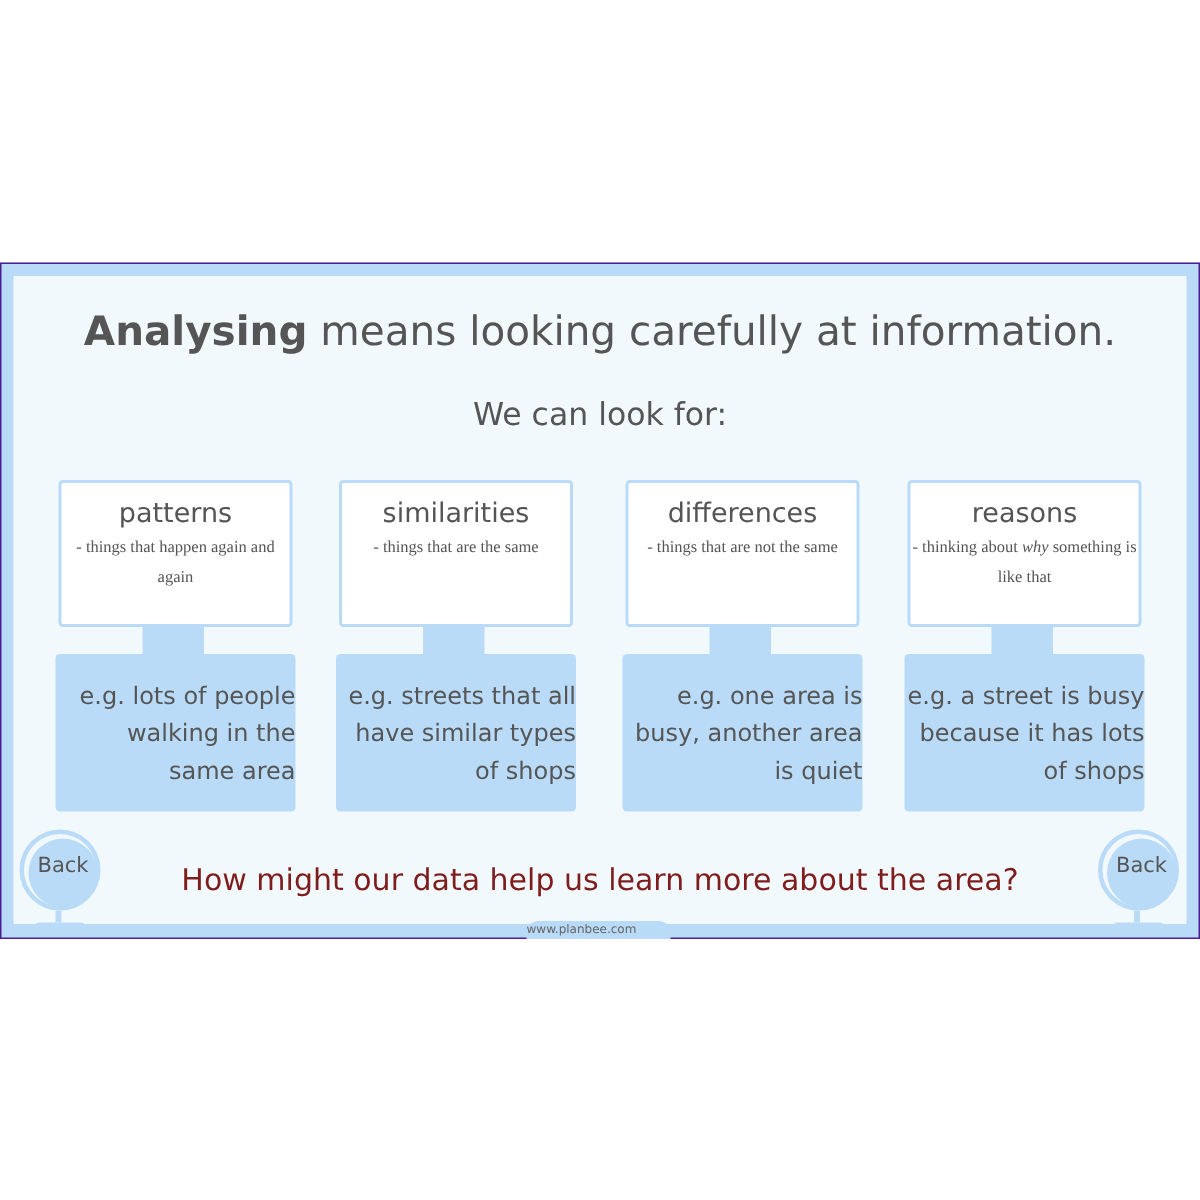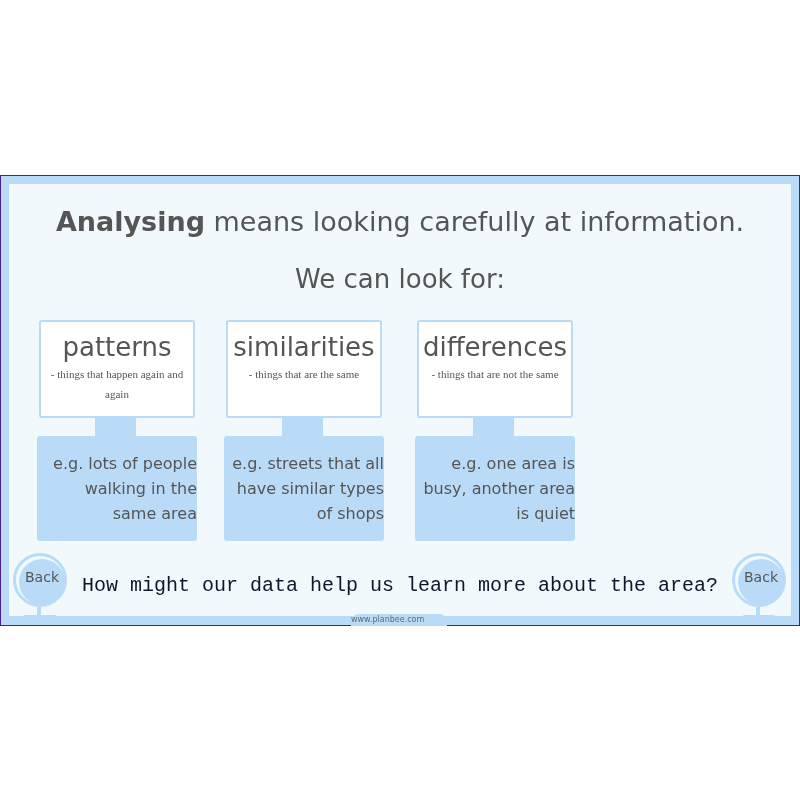--- a/index.html
+++ b/index.html
@@ -1,28 +1,28 @@
 <!DOCTYPE html>
 <html><head>
 <meta charset="utf-8">
 <style>
   html,body{margin:0;padding:0;background:#ffffff;}
   body{width:800px;height:800px;position:relative;overflow:hidden;font-family:"DejaVu Sans","Liberation Sans",sans-serif;color:#555555;}
   .slide{position:absolute;left:0;top:175px;width:798px;height:449px;border:1px solid #4c1d95;background:#b9dbf7;}
   .inner{position:absolute;left:8px;top:8px;right:8px;bottom:9px;background:#f1f9fd;}
   .title{position:absolute;left:0;right:0;top:22px;text-align:center;font-size:27px;color:#555;}
   .title b{font-weight:bold;}
-  .subtitle{position:absolute;left:0;right:0;top:80px;text-align:center;font-size:26px;color:#555;}
+  .subtitle{position:absolute;left:0;right:0;top:80px;text-align:center;font-size:21px;color:#555;}
   .card{position:absolute;top:136px;width:160px;height:221px;}
   .term{position:absolute;left:2px;top:0;width:152px;height:94px;background:#fff;border:2px solid #b9dbf7;border-radius:3px;text-align:center;}
-  .term .word{font-size:26px;margin-top:10px;color:#555;}
+  .term .word{font-size:18px;margin-top:10px;color:#555;}
   .term .def{font-size:11px;line-height:20px;color:#555;margin-top:2px;font-family:Liberation Serif, serif;}
   .stem{position:absolute;left:58px;top:96px;width:41px;height:20px;background:#b9dbf7;}
   .example{position:absolute;left:0;top:116px;width:160px;height:105px;background:#b9dbf7;border-radius:3px;text-align:right;font-size:16px;line-height:25px;color:#555;display:flex;align-items:center;justify-content:center;}
-  .question{position:absolute;left:0;right:0;top:390px;text-align:center;font-size:20px;color:#0f172a;font-family:Liberation Mono, monospace;}
+  .question{position:absolute;left:0;right:0;top:390px;text-align:center;font-size:20px;color:#7f1d1d;}
   .nav{position:absolute;top:369px;width:60px;height:70px;cursor:pointer;}
   .nav .globe{position:absolute;left:8px;top:6px;width:46px;height:46px;border-radius:50%;background:#b9dbf7;}
   .nav .ring{position:absolute;left:2px;top:0;width:54px;height:54px;border-radius:50%;border:3px solid #b9dbf7;box-sizing:border-box;}
   .nav .stand{position:absolute;left:26px;top:54px;width:4px;height:8px;background:#b9dbf7;}
   .nav .base{position:absolute;left:12px;top:62px;width:34px;height:6px;background:#b9dbf7;border-radius:3px 3px 0 0;}
   .nav .label{position:absolute;left:0;top:16px;width:62px;text-align:center;font-size:14px;color:#555;}
   .footer{position:absolute;left:342px;top:430px;width:96px;height:12px;background:#b9dbf7;border-radius:8px 8px 0 0;font-size:8px;line-height:12px;color:#666;}
 </style>
 </head>
 <body>
@@ -58,20 +58,30 @@
       <div class="term">
         <div class="word">similarities</div>
         <div class="def">- things that are the same</div>
       </div>
       <div class="stem"></div>
       <div class="example">
           <span>e.g. streets that all have similar types of shops</span>
         </div>
     </div>
 
+    <div class="card" style="left:594px">
+      <div class="term">
+        <div class="word">reasons</div>
+        <div class="def"><span>- thinking about </span><i>why</i><span> something is like that</span></div>
+      </div>
+      <div class="stem"></div>
+      <div class="example">
+          <span>e.g. a street is busy because it has lots of shops</span>
+        </div>
+    </div>
 
     <div class="question">How might our data help us learn more about the area?</div>
 
     <div class="nav" style="left:2px">
       <div class="ring"></div>
       <div class="globe"></div>
       <div class="stand"></div>
       <div class="base"></div>
       <div class="label">Back</div>
     </div>

